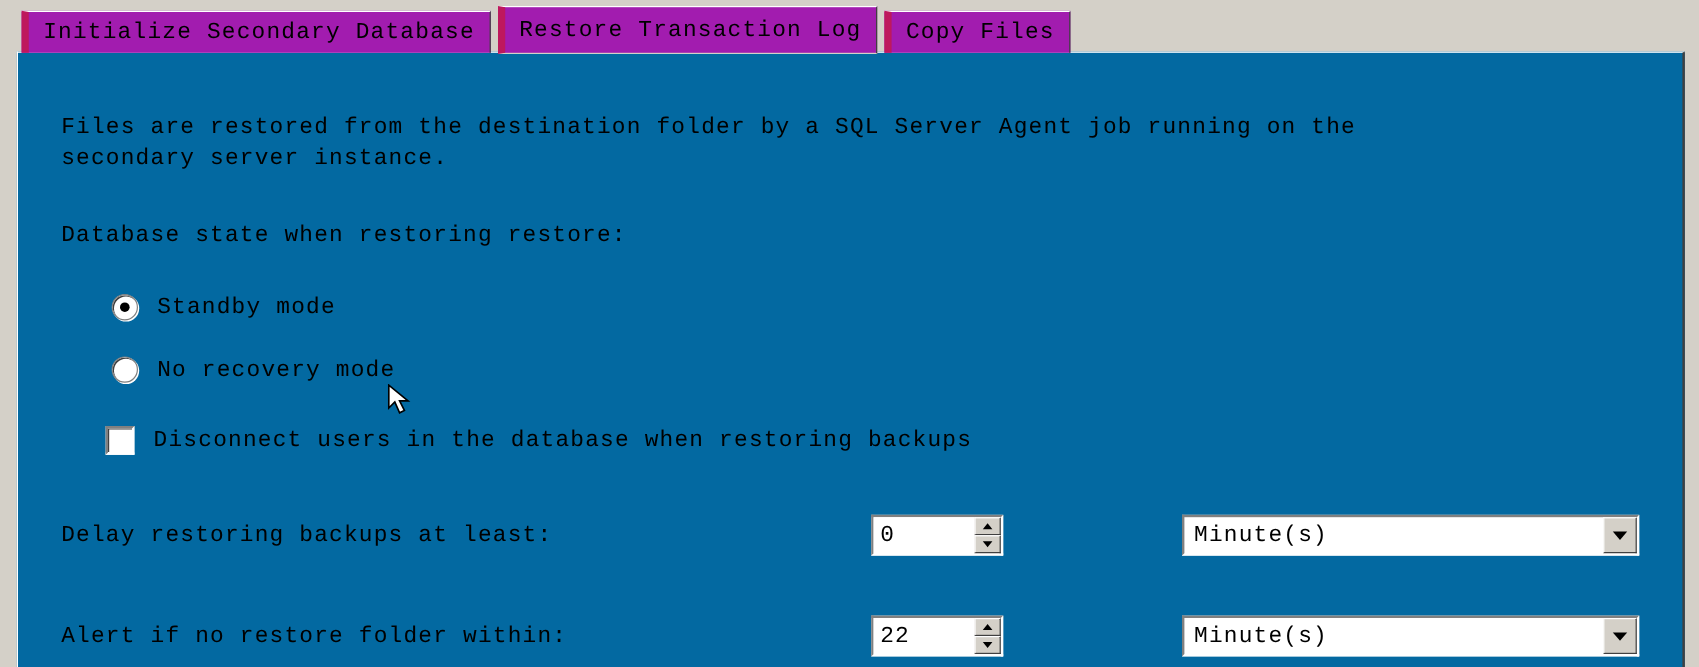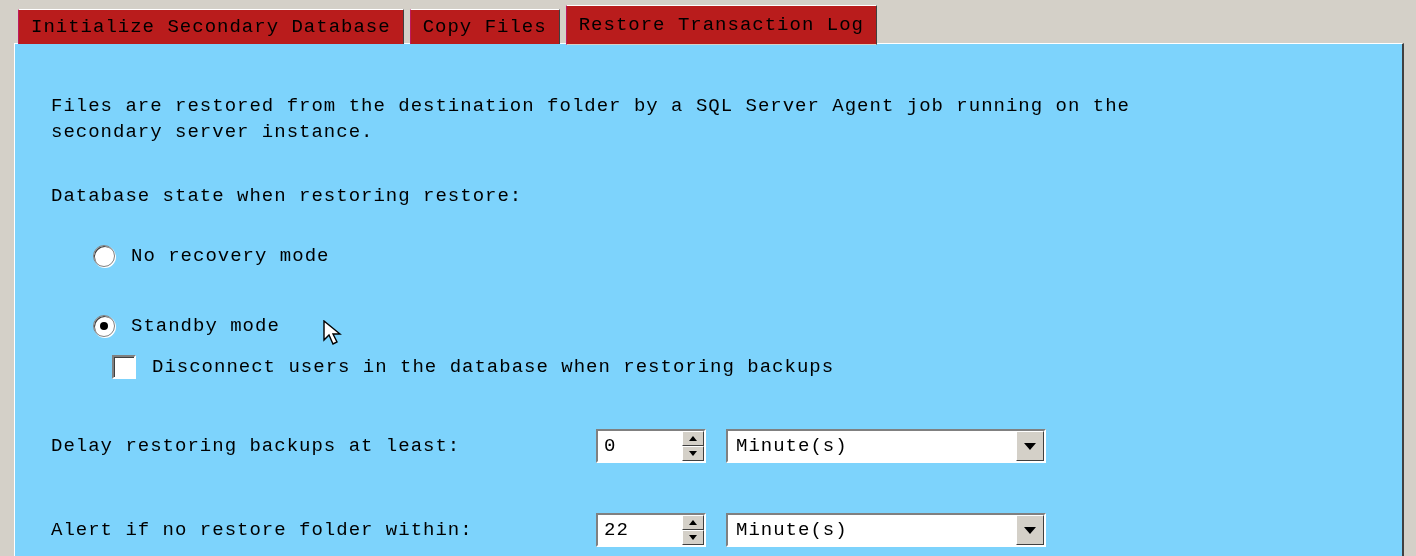--- a/index.html
+++ b/index.html
@@ -18,23 +18,23 @@
   .tabs {
     position: relative;
     height: 40px;
     margin-top: 4px;
     display: flex;
     align-items: flex-end;
   }
 
   .tab {
     border-top: 1px solid #fff;
-    border-left: 1px solid #be185d;
+    border-left: 6px solid #be185d;
     border-right: 1px solid #808080;
-    background: #b91c1c;
+    background: #a21caf;
     padding: 6px 12px 6px 12px;
     margin-left: 6px;
     position: relative;
     z-index: 1;
     cursor: default;
   }
   .tab:first-child { margin-left: 18px; }
   .tab.active {
     z-index: 3;
     padding-top: 8px;
@@ -50,21 +50,21 @@
     position: absolute;
     left: 14px;
     right: 12px;
     top: 43px;
     bottom: 0;
     border-left: 1px solid #fff;
     border-top: 1px solid #fff;
     border-right: 2px solid #404040;
     border-bottom: none;
     padding: 50px 36px 0 36px;
-    background: #7dd3fc;
+    background: #0369a1;
   }
 
   .descr {
     line-height: 1.35;
     margin-bottom: 40px;
     max-width: 1150px;
   }
 
   .section-label {
     margin-bottom: 38px;
@@ -93,21 +93,21 @@
   .radio-dot {
     width: 8px;
     height: 8px;
     background: #000;
     border-radius: 50%;
   }
 
   .check-row {
     display: flex;
     align-items: center;
-    margin-left: 61px;
+    margin-left: 37px;
     margin-top: -12px;
     margin-bottom: 50px;
   }
 
   .checkbox {
     width: 20px;
     height: 20px;
     background: #fff;
     border-top: 2px solid #808080;
     border-left: 2px solid #808080;
@@ -115,20 +115,21 @@
     border-bottom: 2px solid #fff;
     box-shadow: inset 1px 1px 0 #404040;
     margin-right: 16px;
     flex-shrink: 0;
   }
 
   .field-row {
     display: flex;
     align-items: center;
     margin-bottom: 50px;
+    justify-content: space-between;
   }
   .field-row .label {
     width: 545px;
   }
 
   .spinner {
     display: inline-flex;
     width: 110px;
     height: 34px;
     border-top: 2px solid #808080;
@@ -166,21 +167,21 @@
   .spin-arrow-up, .spin-arrow-down {
     width: 0; height: 0;
     border-left: 4px solid transparent;
     border-right: 4px solid transparent;
   }
   .spin-arrow-up { border-bottom: 5px solid #000; }
   .spin-arrow-down { border-top: 5px solid #000; }
 
   .combo {
     display: inline-flex;
-    width: 320px;
+    width: 381px;
     height: 34px;
     margin-left: 20px;
     border-top: 2px solid #808080;
     border-left: 2px solid #808080;
     border-right: 2px solid #fff;
     border-bottom: 2px solid #fff;
     background: #fff;
     box-sizing: border-box;
   }
   .combo .combo-text {
@@ -214,40 +215,40 @@
     left: 308px;
     top: 276px;
     pointer-events: none;
   }
 </style>
 </head>
 <body>
 
 <div class="tabs">
   <div class="tab tab-right-shadow">Initialize Secondary Database</div>
+  <div class="tab active tab-right-shadow">Restore Transaction Log</div>
   <div class="tab tab-right-shadow">Copy Files</div>
-  <div class="tab active tab-right-shadow">Restore Transaction Log</div>
 </div>
 
 <div class="panel">
 
   <div class="descr">Files are restored from the destination folder by a SQL Server Agent job running on the secondary server instance.</div>
 
   <div class="section-label">Database state when restoring restore:</div>
+
+  <div class="radio-row" style="margin-bottom:30px;">
+    <div class="radio-outer">
+      <div class="radio-dot"></div>
+    </div>
+    <span>Standby mode</span>
+  </div>
 
   <div class="radio-row">
     <div class="radio-outer"></div>
     <span>No recovery mode</span>
-  </div>
-
-  <div class="radio-row" style="margin-bottom:30px;">
-    <div class="radio-outer">
-      <div class="radio-dot"></div>
-    </div>
-    <span>Standby mode</span>
   </div>
 
   <div class="check-row">
     <div class="checkbox"></div>
     <span>Disconnect users in the database when restoring backups</span>
   </div>
 
   <div class="field-row">
     <div class="label">Delay restoring backups at least:</div>
     <div class="spinner">

